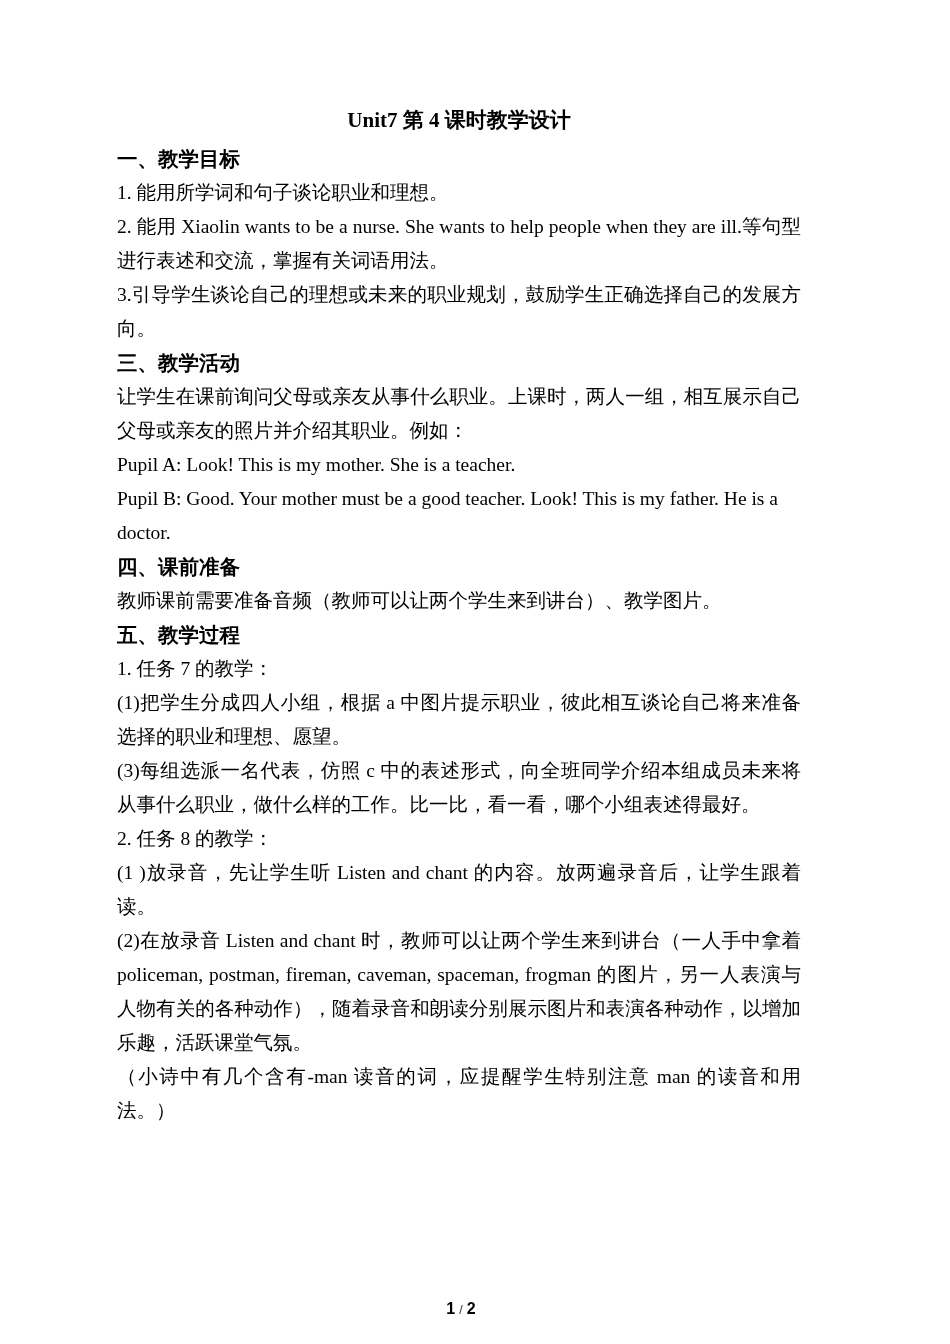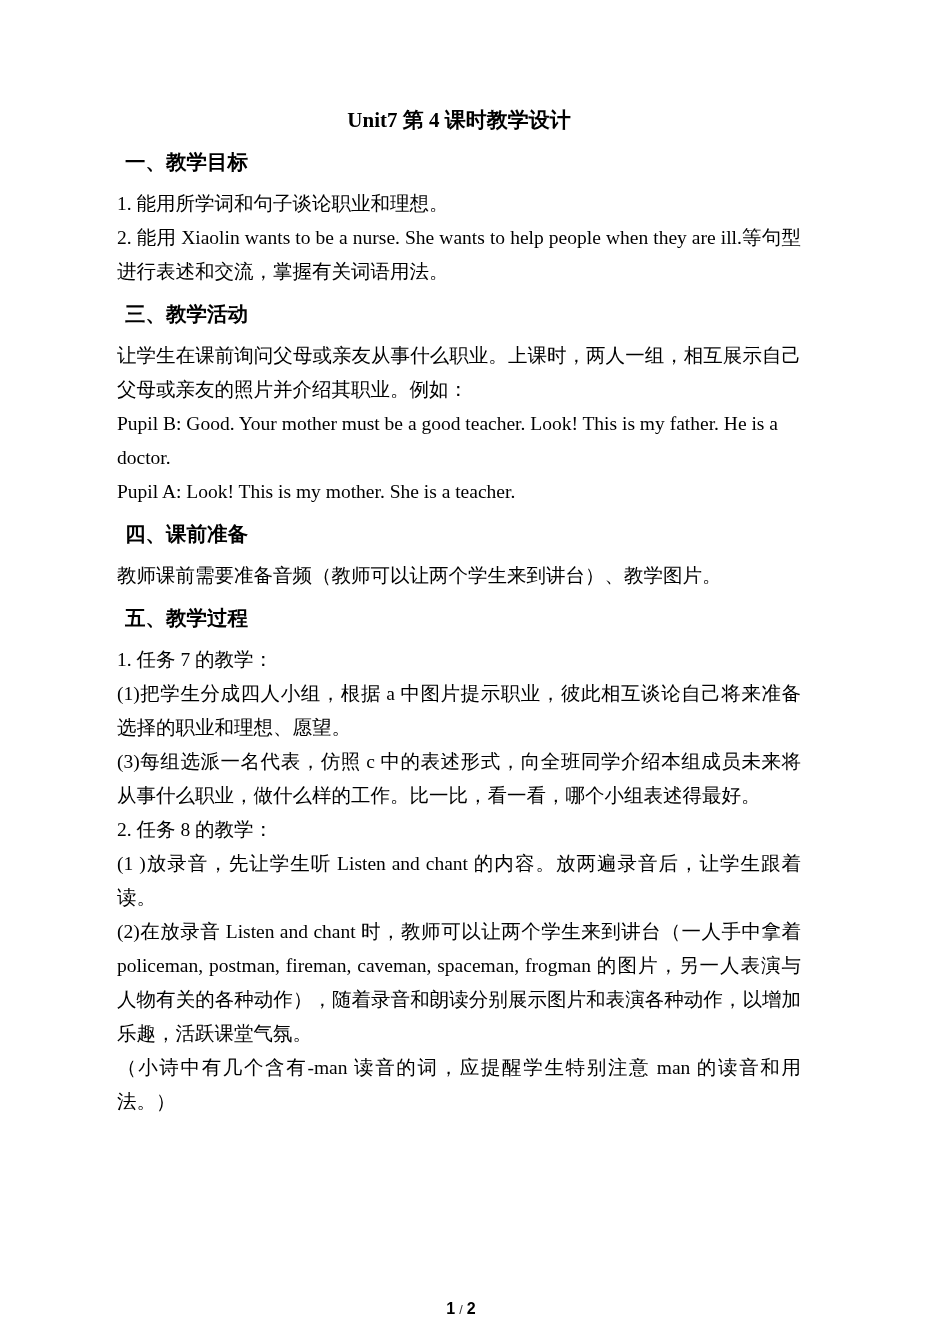--- a/index.html
+++ b/index.html
@@ -21,21 +21,21 @@
   .doc-title {
     margin: 0 0 5px 0;
     font-size: 21px;
     font-weight: bold;
     line-height: 34px;
     text-align: center;
     font-family: "Liberation Serif", "DejaVu Serif", serif;
   }
   section { margin: 0; padding: 0; }
   .heading {
-    margin: 8px;
+    margin: 0;
     font-size: 20.5px;
     font-weight: bold;
     line-height: 34px;
     font-family: "Liberation Serif", "DejaVu Serif", serif;
   }
   .para {
     margin: 0;
     font-size: 19.5px;
     line-height: 34px;
     text-align: justify;
@@ -68,28 +68,29 @@
 <body>
 
 <div class="page">
 
   <h1 class="doc-title">Unit7 第 4 课时教学设计</h1>
 
   <section>
     <h2 class="heading">一、教学目标</h2>
     <p class="para">1. 能用所学词和句子谈论职业和理想。</p>
     <p class="para">2. 能用 Xiaolin wants to be a nurse. She wants to help people when they are ill.等句型进行表述和交流，掌握有关词语用法。</p>
+    <p class="para">3.引导学生谈论自己的理想或未来的职业规划，鼓励学生正确选择自己的发展方向。</p>
   </section>
 
 
   <section>
     <h2 class="heading">三、教学活动</h2>
     <p class="para">让学生在课前询问父母或亲友从事什么职业。上课时，两人一组，相互展示自己父母或亲友的照片并介绍其职业。例如：</p>
+    <p class="para no-justify">Pupil A: Look! This is my mother. She is a teacher.</p>
     <p class="para no-justify">Pupil B: Good. Your mother must be a good teacher. Look! This is my father. He is a doctor.</p>
-    <p class="para no-justify">Pupil A: Look! This is my mother. She is a teacher.</p>
   </section>
 
   <section>
     <h2 class="heading">四、课前准备</h2>
     <p class="para no-justify">教师课前需要准备音频（教师可以让两个学生来到讲台）、教学图片。</p>
   </section>
 
   <section>
     <h2 class="heading">五、教学过程</h2>
     <p class="para no-justify">1. 任务 7 的教学：</p>

